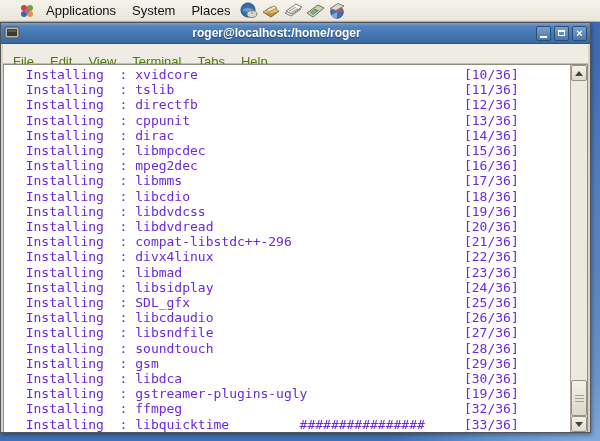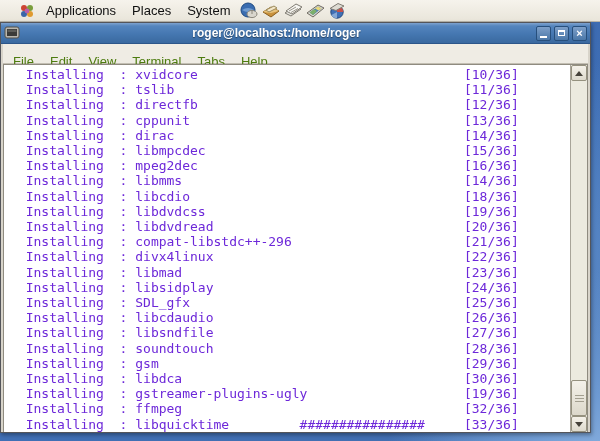--- a/index.html
+++ b/index.html
@@ -101,22 +101,22 @@
   <span class="launcher">
     <svg width="16" height="16" viewBox="0 0 16 16">
       <circle cx="5" cy="5" r="3" fill="#cc4433"></circle>
       <circle cx="11" cy="5" r="3" fill="#7a9e3b"></circle>
       <circle cx="5" cy="11" r="3" fill="#3a66a8"></circle>
       <circle cx="11" cy="11" r="3" fill="#e09a2f"></circle>
       <circle cx="8" cy="8" r="2.4" fill="#b85fae"></circle>
     </svg>
   </span>
   <div class="panel-menu">Applications</div>
+  <div class="panel-menu">System</div>
   <div class="panel-menu">Places</div>
-  <div class="panel-menu">System</div>
 
   <span class="launcher">
     <svg width="20" height="18" viewBox="0 0 20 18">
       <circle cx="9" cy="8" r="7" fill="#3a6cb0" stroke="#1f4a82"></circle>
       <path d="M3 8 Q9 4 15 8 Q9 12 3 8" fill="#6f9bd0"></path>
       <ellipse cx="13" cy="12" rx="5" ry="3.6" fill="#d9d6cd" stroke="#8a867b"></ellipse>
       <line x1="13" y1="9" x2="13" y2="12" stroke="#8a867b"></line>
     </svg>
   </span>
   <span class="launcher">
@@ -185,21 +185,21 @@
 
     <div class="term-wrap">
       <div class="screen">
           <div class="tline">  Installing  : xvidcore                                  [10/36]</div>
           <div class="tline">  Installing  : tslib                                     [11/36]</div>
           <div class="tline">  Installing  : directfb                                  [12/36]</div>
           <div class="tline">  Installing  : cppunit                                   [13/36]</div>
           <div class="tline">  Installing  : dirac                                     [14/36]</div>
           <div class="tline">  Installing  : libmpcdec                                 [15/36]</div>
           <div class="tline">  Installing  : mpeg2dec                                  [16/36]</div>
-          <div class="tline">  Installing  : libmms                                    [14/36]</div>
+          <div class="tline">  Installing  : libmms                                    [17/36]</div>
           <div class="tline">  Installing  : libcdio                                   [18/36]</div>
           <div class="tline">  Installing  : libdvdcss                                 [19/36]</div>
           <div class="tline">  Installing  : libdvdread                                [20/36]</div>
           <div class="tline">  Installing  : compat-libstdc++-296                      [21/36]</div>
           <div class="tline">  Installing  : divx4linux                                [22/36]</div>
           <div class="tline">  Installing  : libmad                                    [23/36]</div>
           <div class="tline">  Installing  : libsidplay                                [24/36]</div>
           <div class="tline">  Installing  : SDL_gfx                                   [25/36]</div>
           <div class="tline">  Installing  : libcdaudio                                [26/36]</div>
           <div class="tline">  Installing  : libsndfile                                [27/36]</div>

